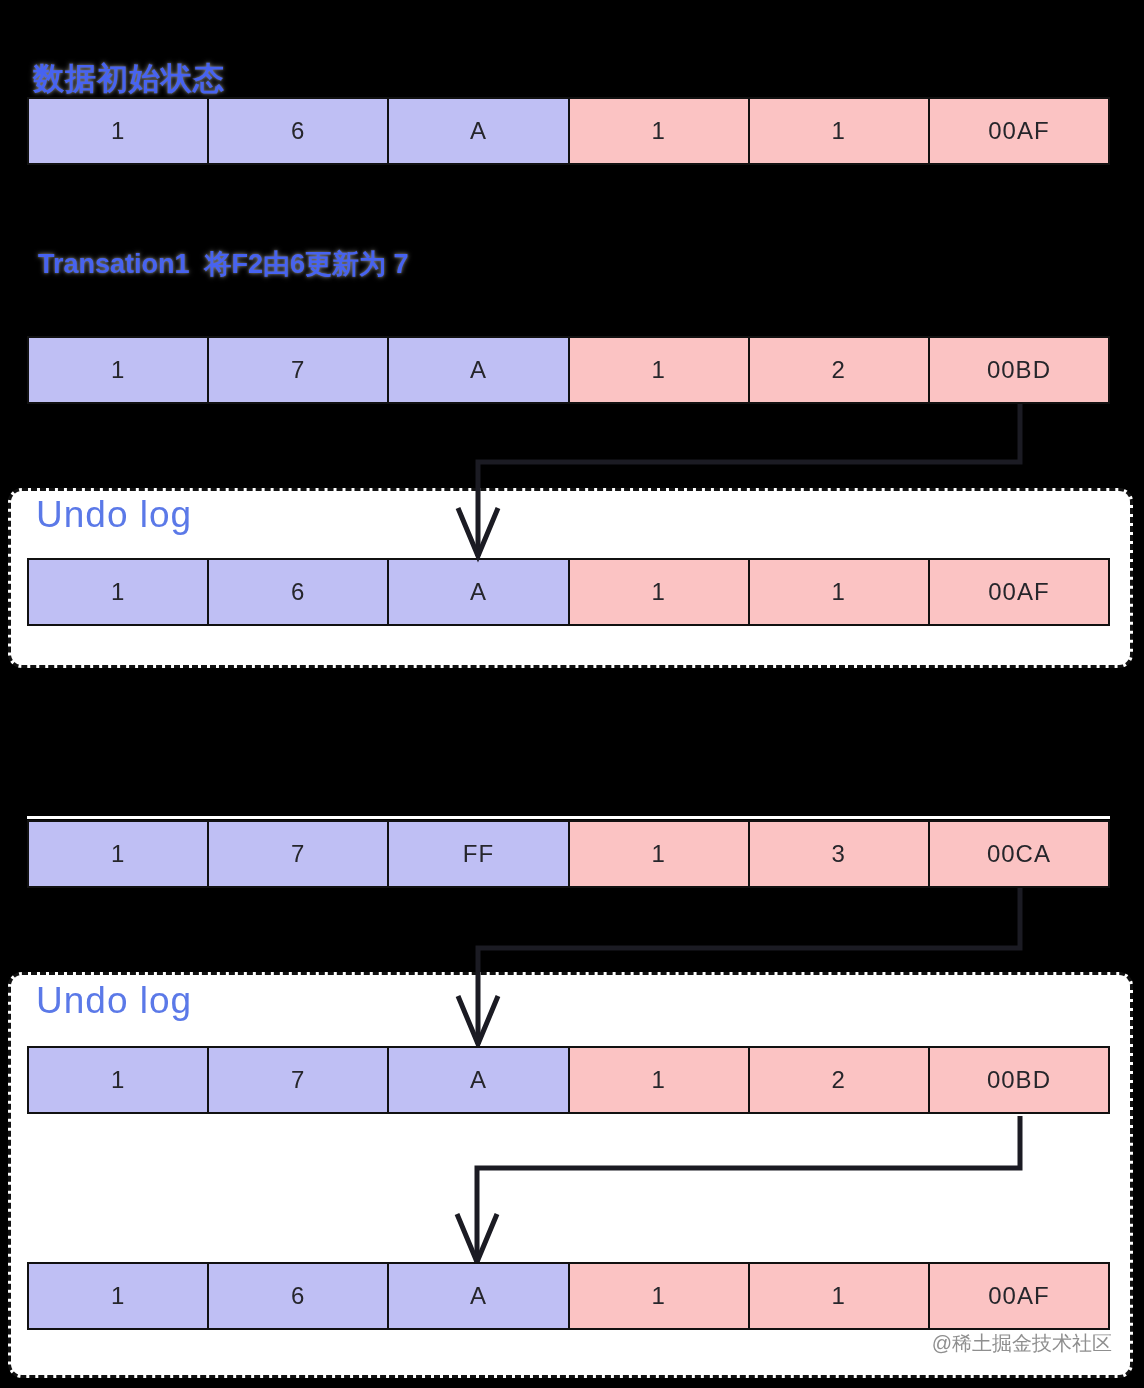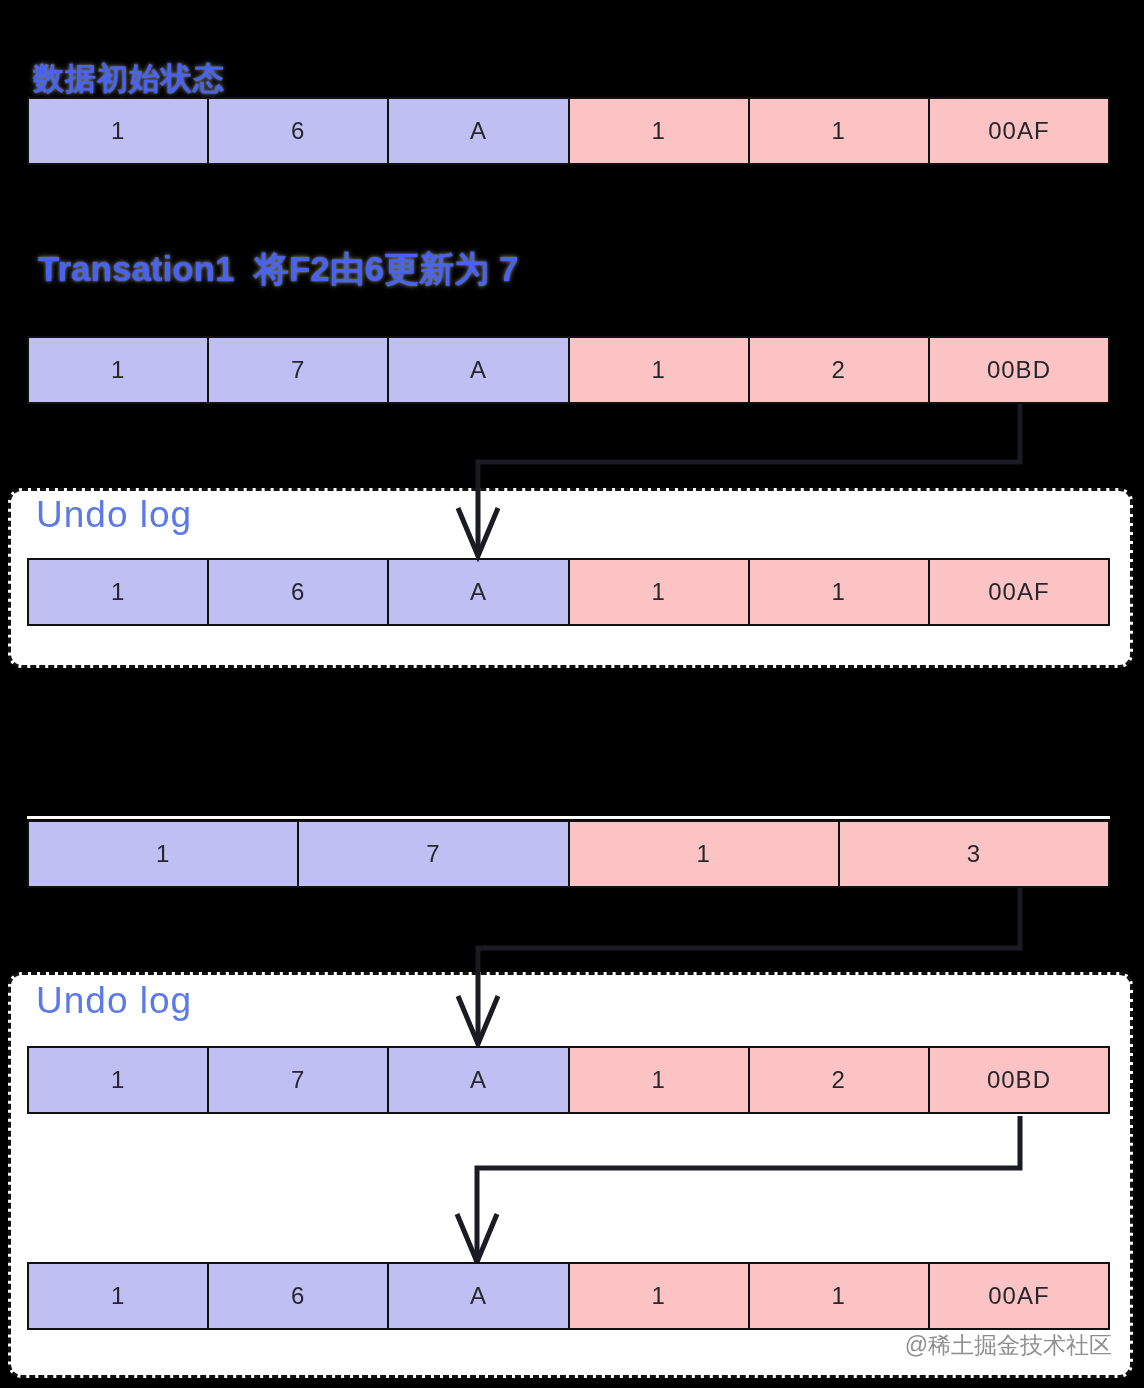--- a/index.html
+++ b/index.html
@@ -28,21 +28,21 @@
     overflow: hidden;
   }
   .title {
     position: absolute;
     font-weight: bold;
     color: var(--title-blue);
     white-space: pre;
     text-shadow: 0 0 5px rgba(150,150,150,0.85), 0 0 2px rgba(100,100,100,0.9);
   }
   .title-main { font-size: 31px; letter-spacing: 1px; }
-  .title-tx { font-size: 35px; }
+  .title-tx { font-size: 27px; }
   .undo-box {
     position: absolute;
     background: var(--undo-bg);
     border: 3px dashed var(--undo-border);
     border-radius: 14px;
     box-sizing: border-box;
   }
   .undo-label {
     position: absolute;
     font-size: 37px;
@@ -77,21 +77,21 @@
     overflow: visible;
   }
   .white-line {
     position: absolute;
     background: #ffffff;
     height: 3px;
     width: 1083px;
   }
   .watermark {
     position: absolute;
-    font-size: 23px;
+    font-size: 20px;
     color: var(--watermark-gray);
     white-space: pre;
   }
 </style>
 </head>
 <body>
 
 <div class="canvas">
 
   <div class="title title-main" style="left:33px; top:13px;margin-top:45px;">数据初始状态</div>
@@ -132,22 +132,24 @@
     <polyline points="565,2 565,60 23,60 23,154" fill="none" stroke="currentColor" stroke-width="5"></polyline>
     <path d="M3 106 L23 154 L43 106" fill="none" stroke="currentColor" stroke-width="5"></path>
   </svg>
 
 
   <div class="white-line" style="left:27px; top:816px;"></div>
 
   <div class="row" style="left:27px; top:820px;">
     <div class="cell blue">1</div>
     <div class="cell blue">7</div>
+    <div class="cell blue">FF</div>
     <div class="cell pink">1</div>
     <div class="cell pink">3</div>
+    <div class="cell pink">00CA</div>
   </div>
 
   <div class="undo-box" style="left:8px; top:972px; width:1125px; height:406px;"></div>
   <div class="undo-label" style="left:36px; top:980px;">Undo log</div>
 
   <svg class="arrow-svg" style="left:455px; top:886px;" width="600" height="165">
     <polyline points="565,2 565,62 23,62 23,158" fill="none" stroke="currentColor" stroke-width="5"></polyline>
     <path d="M3 110 L23 158 L43 110" fill="none" stroke="currentColor" stroke-width="5"></path>
   </svg>
 

